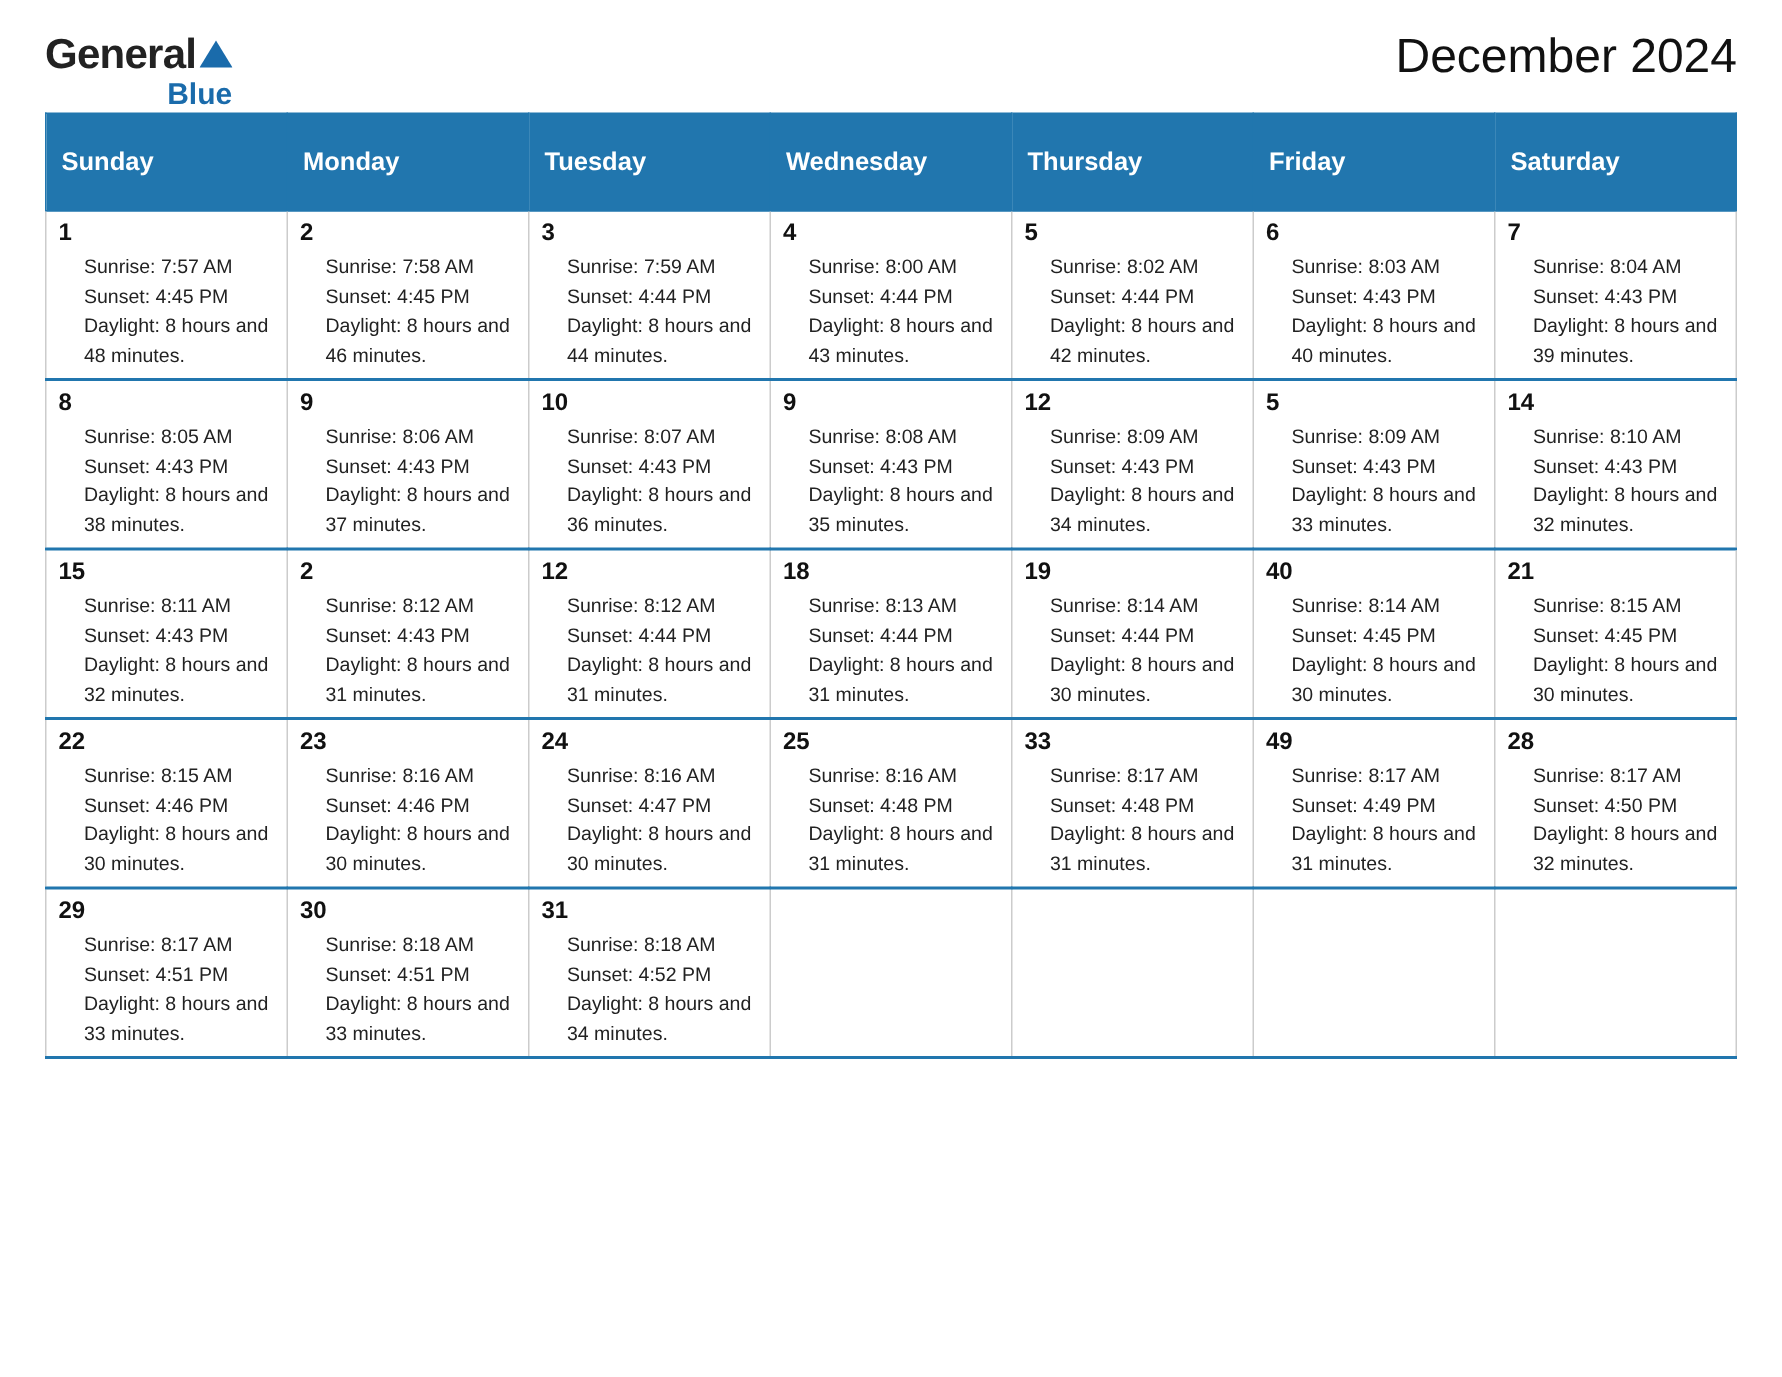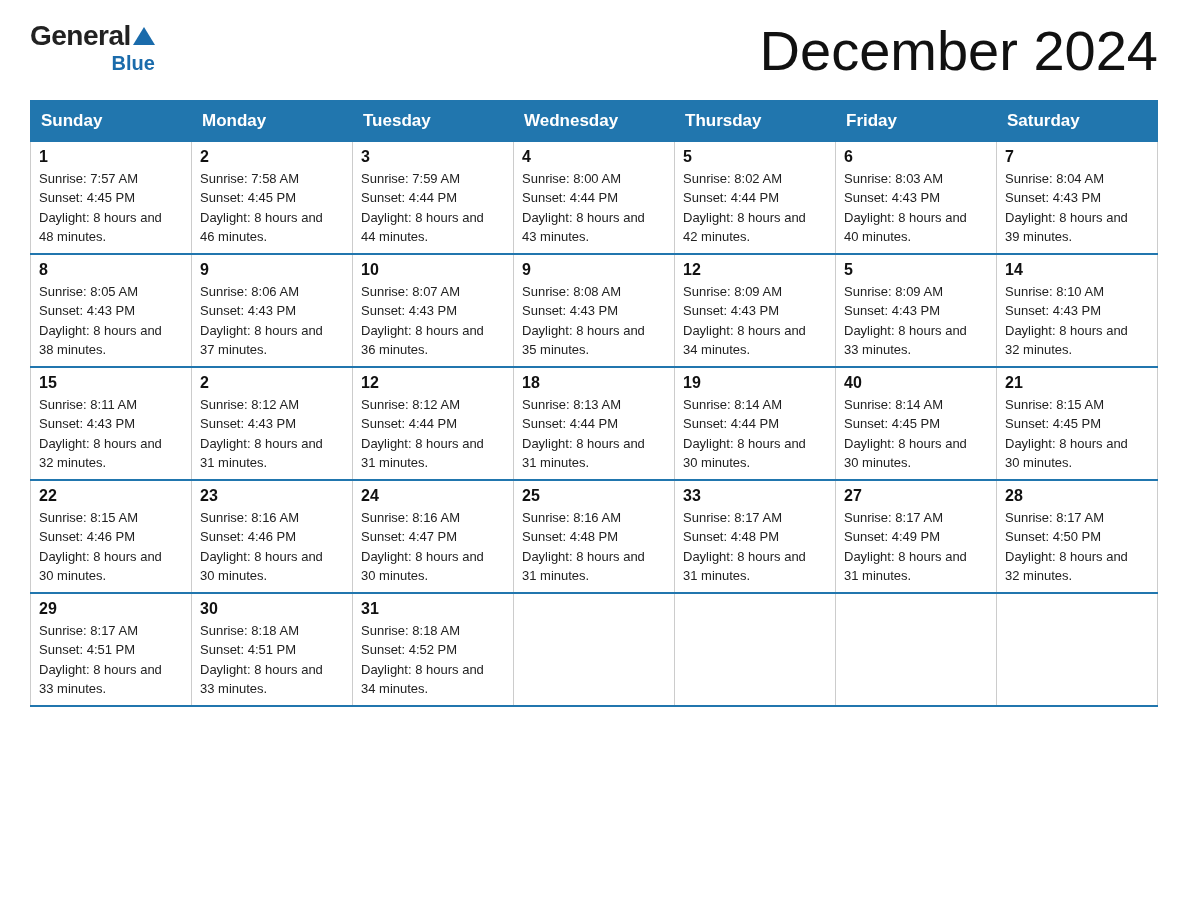--- a/index.html
+++ b/index.html
@@ -7,21 +7,20 @@
       font-family: Arial, sans-serif;
       background: #fff;
       width: 1188px;
       min-height: 918px;
       padding: 20px 30px;
     }
     .header {
       display: flex;
       justify-content: space-between;
       align-items: flex-start;
-      margin-bottom: 18px;
     }
     .logo-text-general {
       font-size: 28px;
       font-weight: bold;
       color: #222;
       letter-spacing: -0.5px;
     }
     .logo-text-blue {
       font-size: 20px;
       font-weight: bold;
@@ -32,40 +31,40 @@
       flex-direction: column;
     }
     .logo-top {
       display: flex;
       align-items: center;
     }
     .title-section {
       text-align: right;
     }
     .month-title {
-      font-size: 56px;
+      font-size: 32px;
       font-weight: normal;
       color: #111;
       line-height: 1.1;
     }
     .location-subtitle {
       font-size: 20px;
       color: #333;
       margin-top: 4px;
     }
     table {
       width: 100%;
       border-collapse: collapse;
     }
     thead tr th {
       background-color: #2176ae;
       color: #fff;
       font-size: 17px;
       font-weight: bold;
-      padding: 10px 10px;
+      padding: 22px 10px;
       text-align: left;
       border: 1px solid #2176ae;
     }
     tbody tr td {
       border: 1px solid #ccc;
       vertical-align: top;
       padding: 6px 8px;
       width: 14.28%;
       min-height: 90px;
     }
@@ -75,20 +74,21 @@
     .day-number {
       font-size: 16px;
       font-weight: bold;
       color: #111;
       margin-bottom: 3px;
     }
     .day-info {
       font-size: 13px;
       color: #222;
       line-height: 1.5;
+      margin-left: 17px;
     }
     .empty-cell {
       background: #fff;
     }
   </style>
 </head>
 <body>
 
 <div class="header">
   <div class="logo-wrapper">
@@ -331,21 +331,21 @@
       </td>
         <td>
         <div class="day-number">33</div>
         <div class="day-info">
           Sunrise: 8:17 AM<br>
           Sunset: 4:48 PM<br>
           Daylight: 8 hours and<br>31 minutes.
         </div>
       </td>
         <td>
-        <div class="day-number">27</div>
+        <div class="day-number">49</div>
         <div class="day-info">
           Sunrise: 8:17 AM<br>
           Sunset: 4:49 PM<br>
           Daylight: 8 hours and<br>31 minutes.
         </div>
       </td>
         <td>
         <div class="day-number">28</div>
         <div class="day-info">
           Sunrise: 8:17 AM<br>

